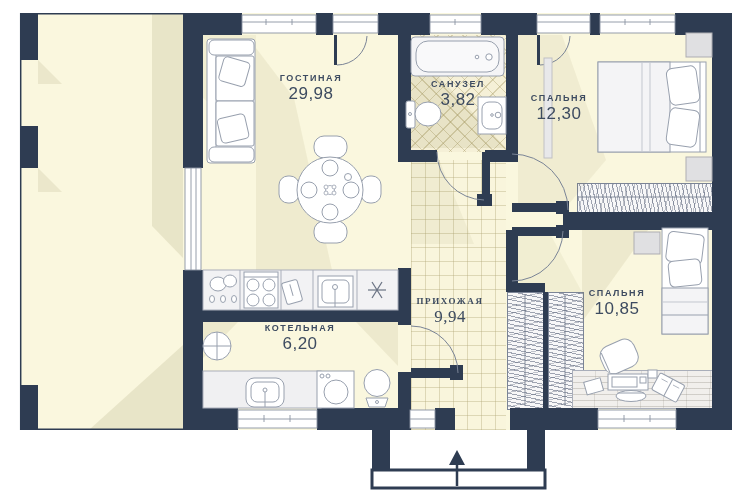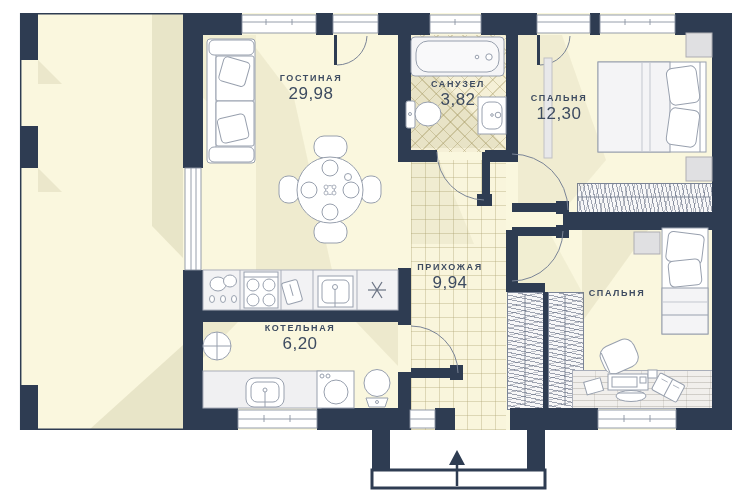--- a/index.html
+++ b/index.html
@@ -388,25 +388,26 @@
     <span class="a">29,98</span>
   </div>
   <div class="rl" style="left:388px;top:79px;">
     <span class="n">САНУЗЕЛ</span>
     <span class="a">3,82</span>
   </div>
   <div class="rl" style="left:489px;top:93px;">
     <span class="n">СПАЛЬНЯ</span>
     <span class="a">12,30</span>
   </div>
-  <div class="rl" style="left:380px;top:262px;">
+  <div class="rl" style="left:380px;top:296px;font-family:Liberation Serif, serif;">
     <span class="n">ПРИХОЖАЯ</span>
     <span class="a">9,94</span>
   </div>
   <div class="rl" style="left:230px;top:323px;">
     <span class="n">КОТЕЛЬНАЯ</span>
     <span class="a">6,20</span>
   </div>
   <div class="rl" style="left:547px;top:288px;">
     <span class="n">СПАЛЬНЯ</span>
+    <span class="a">10,85</span>
   </div>
 
 </div>
 
 </body></html>

